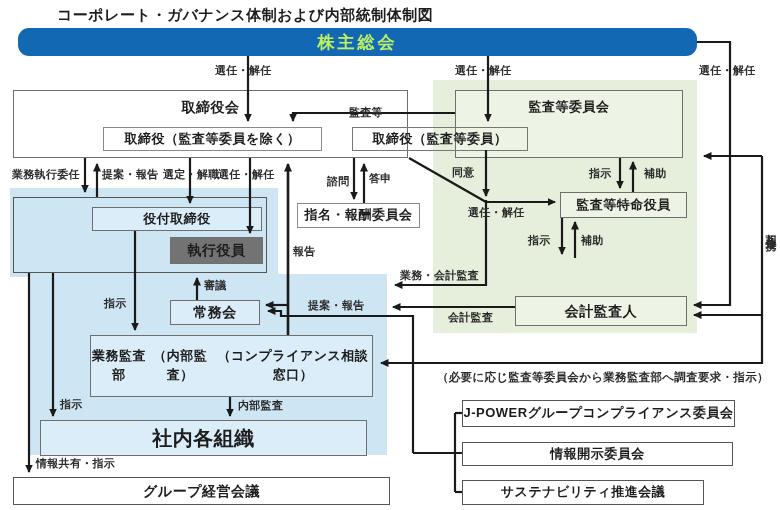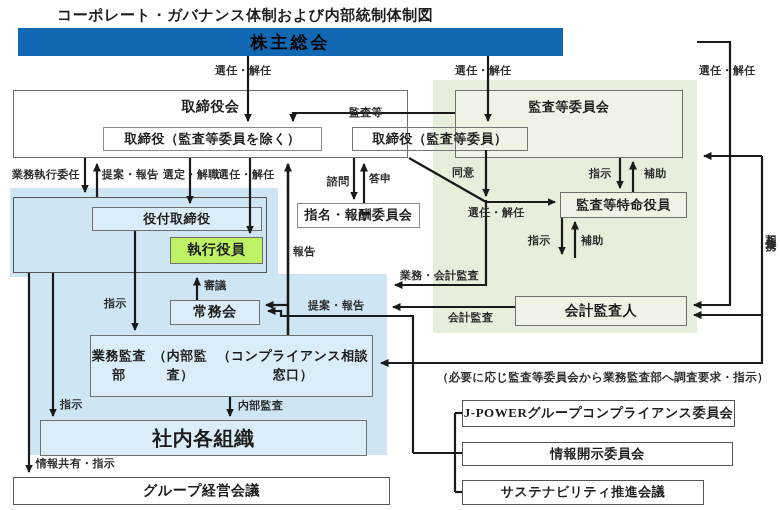--- a/index.html
+++ b/index.html
@@ -1,39 +1,39 @@
 <!DOCTYPE html>
 <html><head>
 <meta charset="utf-8">
 <style>
   html,body{margin:0;padding:0;background:#ffffff;}
   #stage{
     position:relative;width:780px;height:510px;background:#ffffff;
-    font-family:Liberation Serif, serif;
+    font-family:Liberation Sans, sans-serif;
     overflow:hidden;color:#222;
   }
   .panel{position:absolute;}
   .node{
     position:absolute;box-sizing:border-box;
     display:flex;align-items:center;justify-content:center;
     text-align:center;font-size:13px;font-weight:600;color:#1c1c1c;
     line-height:1.3;letter-spacing:.5px;
   }
   .lbl{
     position:absolute;font-size:11px;font-weight:600;color:#2b2b2b;
     white-space:nowrap;letter-spacing:.3px;line-height:1.1;
   }
   .vert{writing-mode:vertical-rl;letter-spacing:2px;}
   #lines{position:absolute;left:0;top:0;z-index:30;}
   .panelz{z-index:5;} .nodez{z-index:20;} .lblz{z-index:40;}
   #title{position:absolute;left:57px;top:6px;font-size:15px;font-weight:700;color:#1d1d1d;letter-spacing:.5px;z-index:40;}
   #bar{
-    position:absolute;left:18px;top:28px;width:545px;height:28px;
+    position:absolute;left:18px;top:28px;width:679px;height:28px;
     display:flex;align-items:center;justify-content:center;
-    color:#000000;font-size:17px;font-weight:700;letter-spacing:3px;z-index:20;
+    color:#bef264;font-size:17px;font-weight:700;letter-spacing:3px;z-index:20;border-radius:11px;
   }
 </style>
 </head>
 <body>
 
 <div id="stage">
 
   <div id="title">コーポレート・ガバナンス体制および内部統制体制図</div>
 
   <div class="panel panelz" style="left:10px;top:188px;width:268px;height:89px;background:#cee5f4;"></div>
@@ -49,21 +49,21 @@
 
   <div class="node nodez" style="left:455px;top:90px;width:228px;height:68px;border:1.3px solid #6f6f6f;background:#edf4e5;align-items:flex-start;">
     <span style="margin-top:8px;">監査等委員会</span>
   </div>
   <div class="node nodez" style="left:352px;top:127px;width:176px;height:24px;border:1.3px solid #777;background:transparent;">取締役（監査等委員）</div>
 
   <div class="node nodez" style="left:297px;top:203px;width:123px;height:25px;border:1.3px solid #8a8a8a;background:#fff;">指名・報酬委員会</div>
 
   <div class="node nodez" style="left:13px;top:197px;width:254px;height:76px;border:1.5px solid #555;background:transparent;"></div>
   <div class="node nodez" style="left:48px;top:207px;width:170px;height:24px;border:1.3px solid #6f6f6f;background:#dbedf9;margin-left:44px;">役付取締役</div>
-  <div class="node nodez" style="left:170px;top:237px;width:93px;height:27px;border:1.3px solid #6f6f6f;background:#bef264;font-size:14px;">執行役員</div>
+  <div class="node nodez" style="left:170px;top:237px;width:93px;height:27px;border:1.3px solid #6f6f6f;background:#737373;font-size:14px;">執行役員</div>
 
   <div class="node nodez" style="left:560px;top:192px;width:127px;height:26px;border:1.3px solid #6f6f6f;background:#eef4e5;">監査等特命役員</div>
   <div class="node nodez" style="left:515px;top:296px;width:172px;height:30px;border:1.3px solid #6f6f6f;background:#eef4e5;font-size:14px;">会計監査人</div>
 
   <div class="node nodez" style="left:170px;top:300px;width:90px;height:25px;border:1.3px solid #6f6f6f;background:#dbedf9;font-size:14px;">常務会</div>
 
   <div class="node nodez" style="left:90px;top:335px;width:283px;height:62px;border:1.3px solid #6f6f6f;background:#dbedf9;flex-direction:row;line-height:1.45;">
     <span>業務監査部</span>
     <span>（内部監査）</span>
     <span>（コンプライアンス相談窓口）</span>

